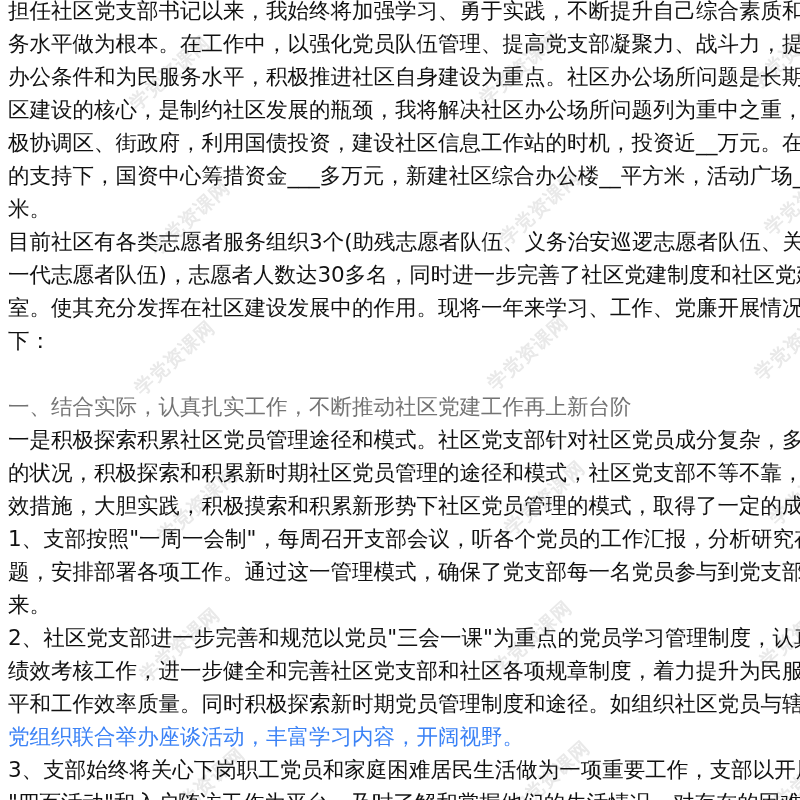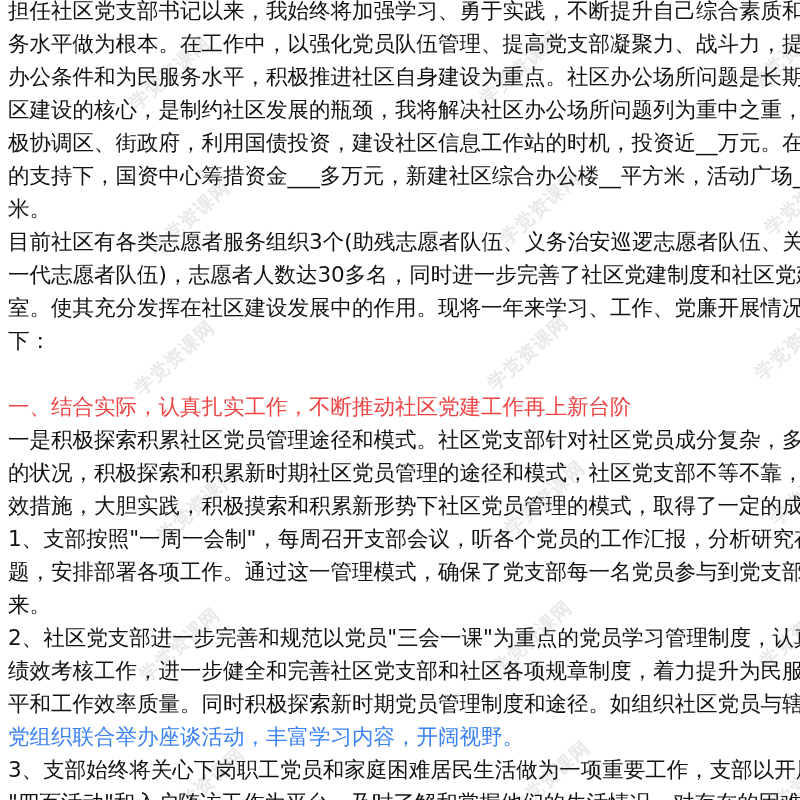--- a/index.html
+++ b/index.html
@@ -468,21 +468,21 @@
         <span>作</span>
         <span>、</span>
         <span>党</span>
         <span>廉</span>
         <span>开</span>
         <span>展</span>
         <span>情</span>
         <span>况</span>
       </div>
       <div class="doc-line plain" style="top: 324px; color: rgb(17, 17, 17);">下：</div>
-      <div class="doc-line plain" style="top: 390px; color: #ef4444;">一、结合实际，认真扎实工作，不断推动社区党建工作再上新台阶</div>
+      <div class="doc-line plain" style="top: 390px; color: #737373;">一、结合实际，认真扎实工作，不断推动社区党建工作再上新台阶</div>
       <div class="doc-line stretch" style="top: 423px; color: rgb(17, 17, 17);">
         <span>一</span>
         <span>是</span>
         <span>积</span>
         <span>极</span>
         <span>探</span>
         <span>索</span>
         <span>积</span>
         <span>累</span>
         <span>社</span>

